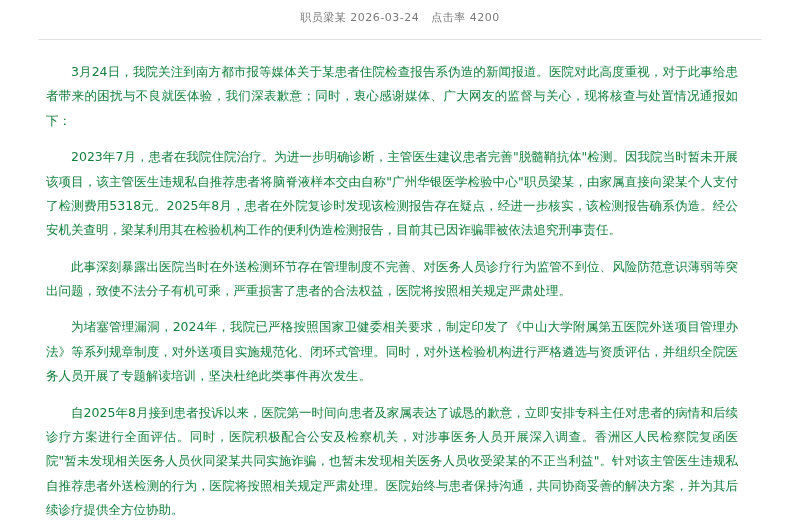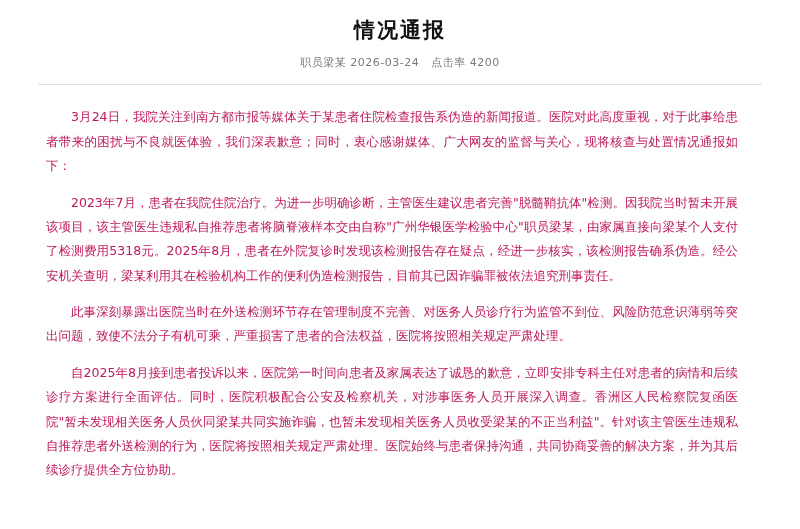--- a/index.html
+++ b/index.html
@@ -52,37 +52,37 @@
     margin: 0;
     padding: 20px 46px 0 46px;
   }
   .body-text p {
     margin: 0 16px 12px 0;
     font-size: 12.5px;
     line-height: 1.95;
     text-align: justify;
     text-justify: inter-ideograph;
     text-indent: 2em;
-    color: #be185d;
+    color: #15803d;
   }
 </style>
 </head>
 <body>
 
 <div class="page">
 
-  <h1 class="doc-title">情况通报</h1>
 
   <div class="doc-meta">
     <span>职员梁某</span><span> </span><span>2026-03-24</span><span class="meta-sep"></span><span>点击率</span><span> </span><span>4200</span>
   </div>
 
   <hr class="hr">
 
   <div class="body-text">
     <p>3月24日，我院关注到南方都市报等媒体关于某患者住院检查报告系伪造的新闻报道。医院对此高度重视，对于此事给患者带来的困扰与不良就医体验，我们深表歉意；同时，衷心感谢媒体、广大网友的监督与关心，现将核查与处置情况通报如下：</p>
     <p>2023年7月，患者在我院住院治疗。为进一步明确诊断，主管医生建议患者完善"脱髓鞘抗体"检测。因我院当时暂未开展该项目，该主管医生违规私自推荐患者将脑脊液样本交由自称"广州华银医学检验中心"职员梁某，由家属直接向梁某个人支付了检测费用5318元。2025年8月，患者在外院复诊时发现该检测报告存在疑点，经进一步核实，该检测报告确系伪造。经公安机关查明，梁某利用其在检验机构工作的便利伪造检测报告，目前其已因诈骗罪被依法追究刑事责任。</p>
     <p>此事深刻暴露出医院当时在外送检测环节存在管理制度不完善、对医务人员诊疗行为监管不到位、风险防范意识薄弱等突出问题，致使不法分子有机可乘，严重损害了患者的合法权益，医院将按照相关规定严肃处理。</p>
+    <p>为堵塞管理漏洞，2024年，我院已严格按照国家卫健委相关要求，制定印发了《中山大学附属第五医院外送项目管理办法》等系列规章制度，对外送项目实施规范化、闭环式管理。同时，对外送检验机构进行严格遴选与资质评估，并组织全院医务人员开展了专题解读培训，坚决杜绝此类事件再次发生。</p>
     <p>自2025年8月接到患者投诉以来，医院第一时间向患者及家属表达了诚恳的歉意，立即安排专科主任对患者的病情和后续诊疗方案进行全面评估。同时，医院积极配合公安及检察机关，对涉事医务人员开展深入调查。香洲区人民检察院复函医院"暂未发现相关医务人员伙同梁某共同实施诈骗，也暂未发现相关医务人员收受梁某的不正当利益"。针对该主管医生违规私自推荐患者外送检测的行为，医院将按照相关规定严肃处理。医院始终与患者保持沟通，共同协商妥善的解决方案，并为其后续诊疗提供全方位协助。</p>
 
   </div>
 
 </div>
 
 </body></html>

